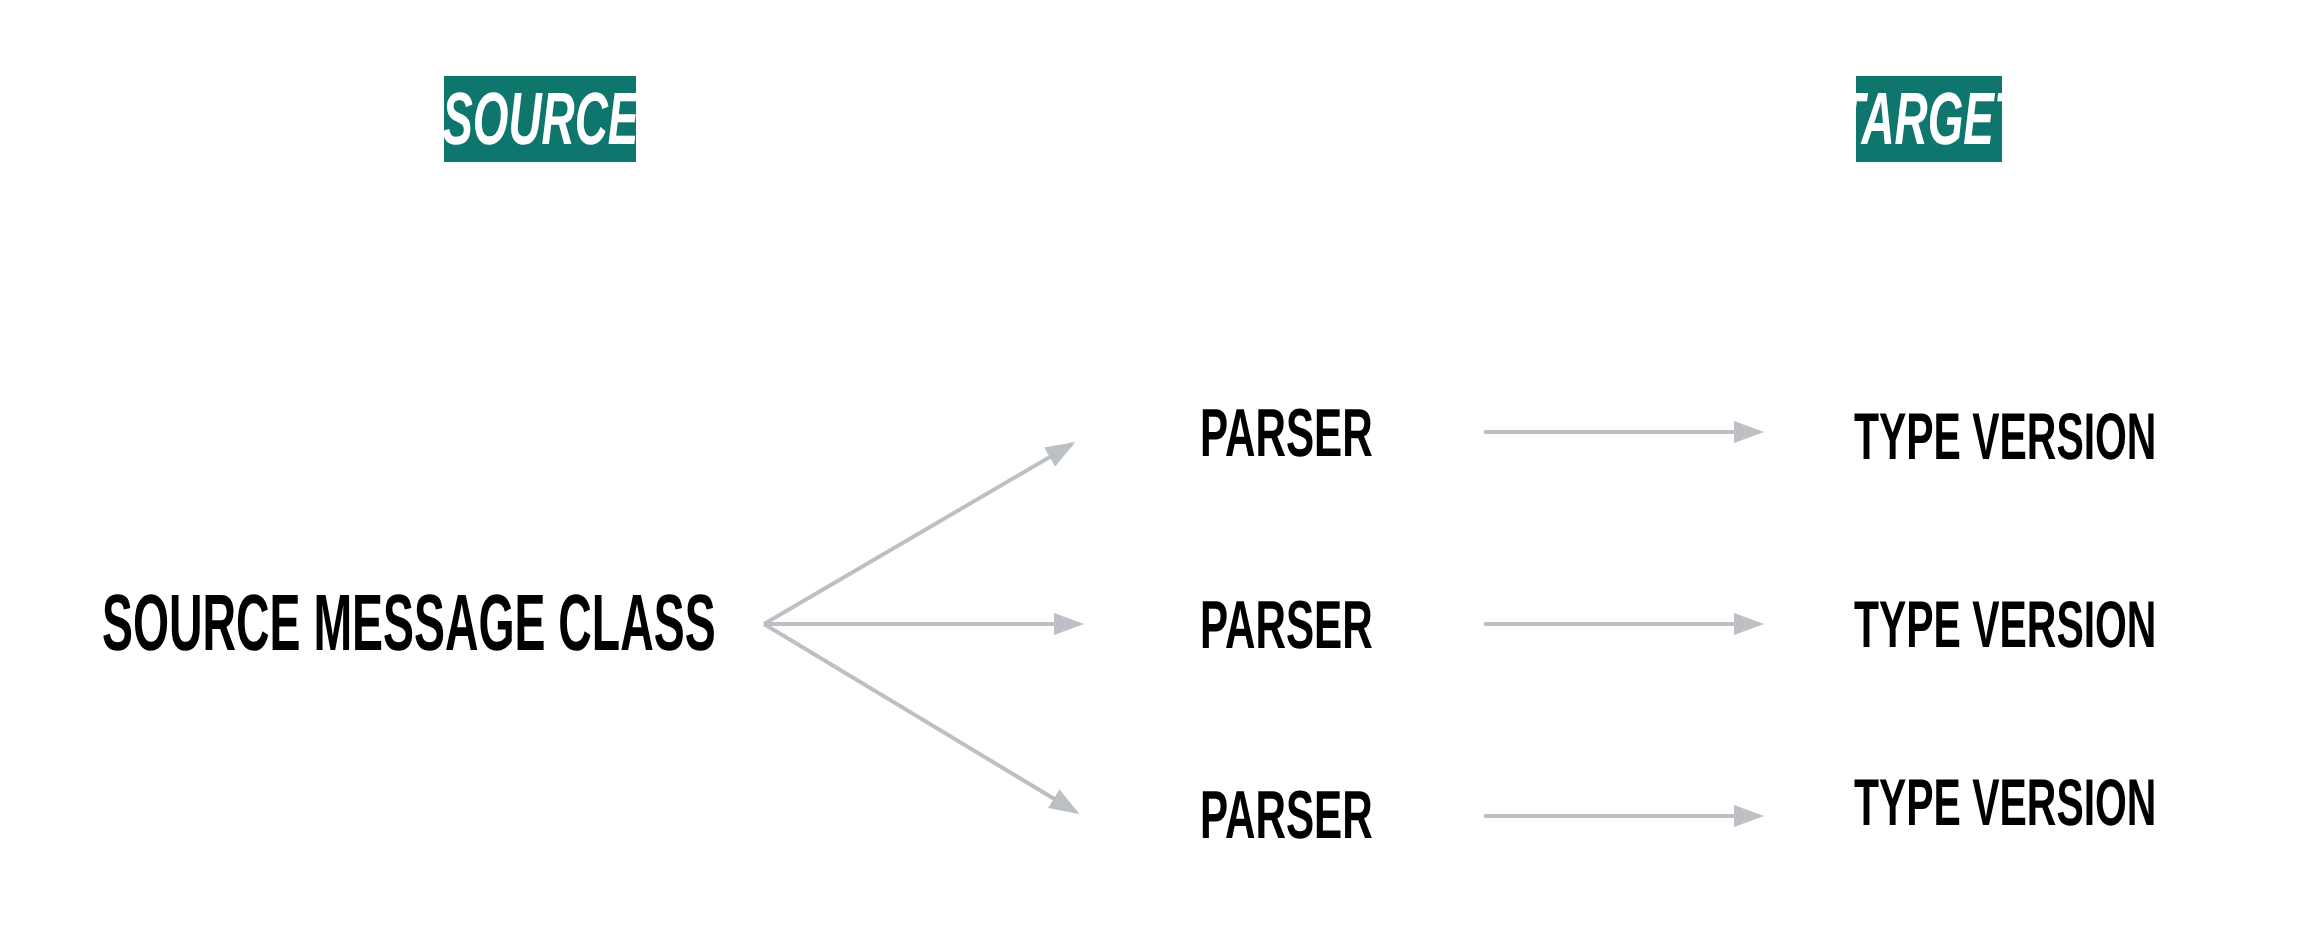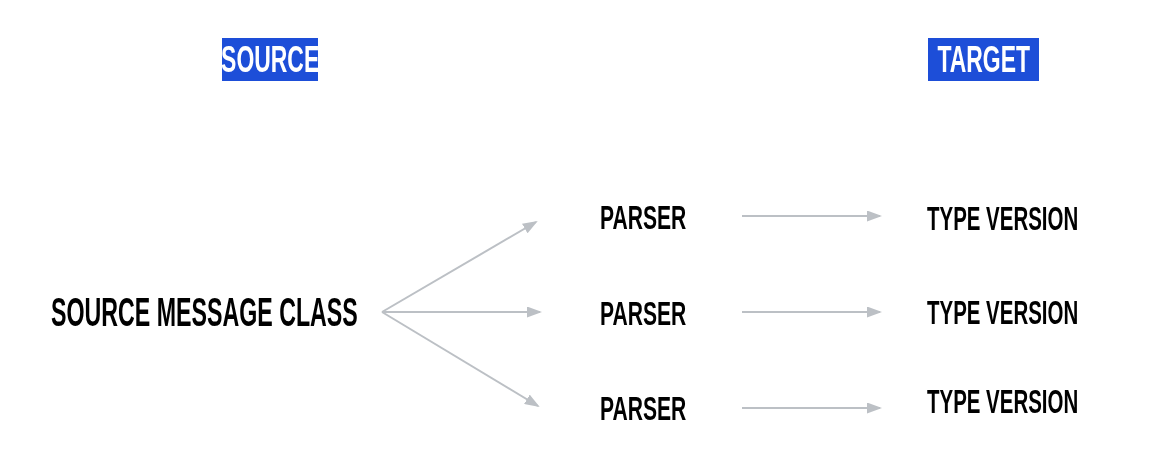--- a/index.html
+++ b/index.html
@@ -13,24 +13,25 @@
     font-family: "Liberation Sans", sans-serif;
   }
   .arrow-layer {
     position: absolute;
     left: 0; top: 0;
     width: 1152px; height: 473px;
   }
   .col-header {
     position: absolute;
     height: 43px;
-    background: #1d4ed8;
+    background: #0f766e;
     display: flex;
     align-items: center;
     justify-content: center;
+    font-style: italic;
   }
   .col-header .hdr-text {
     color: #ffffff;
     font-weight: 700;
     font-size: 37px;
     line-height: 1;
     white-space: nowrap;
     display: inline-block;
     transform: scaleX(0.62);
     transform-origin: center center;
@@ -74,21 +75,21 @@
     <line x1="382" y1="312" x2="538" y2="406" stroke="#bcc0c5" stroke-width="2" marker-end="url(#ah)"></line>
 
     <line x1="742" y1="216" x2="880" y2="216" stroke="#bcc0c5" stroke-width="2" marker-end="url(#ah)"></line>
     <line x1="742" y1="312" x2="880" y2="312" stroke="#bcc0c5" stroke-width="2" marker-end="url(#ah)"></line>
     <line x1="742" y1="408" x2="880" y2="408" stroke="#bcc0c5" stroke-width="2" marker-end="url(#ah)"></line>
   </svg>
 
   <div class="col-header" style="left:222px; top:38px; width:96px;">
     <span class="hdr-text">SOURCE</span>
   </div>
-  <div class="col-header" style="left:928px; top:38px; width:111px;">
+  <div class="col-header" style="left:928px; top:38px; width:73px;">
     <span class="hdr-text">TARGET</span>
   </div>
 
   <span class="node-label src-label" style="left:51px; top:312px;">SOURCE MESSAGE CLASS</span>
 
   <span class="node-label parser-label" style="left:600px; top:217px;">PARSER</span>
   <span class="node-label parser-label" style="left:600px; top:313px;">PARSER</span>
   <span class="node-label parser-label" style="left:600px; top:408px;">PARSER</span>
 
   <span class="node-label target-label" style="left:927px; top:218px;">TYPE VERSION</span>

